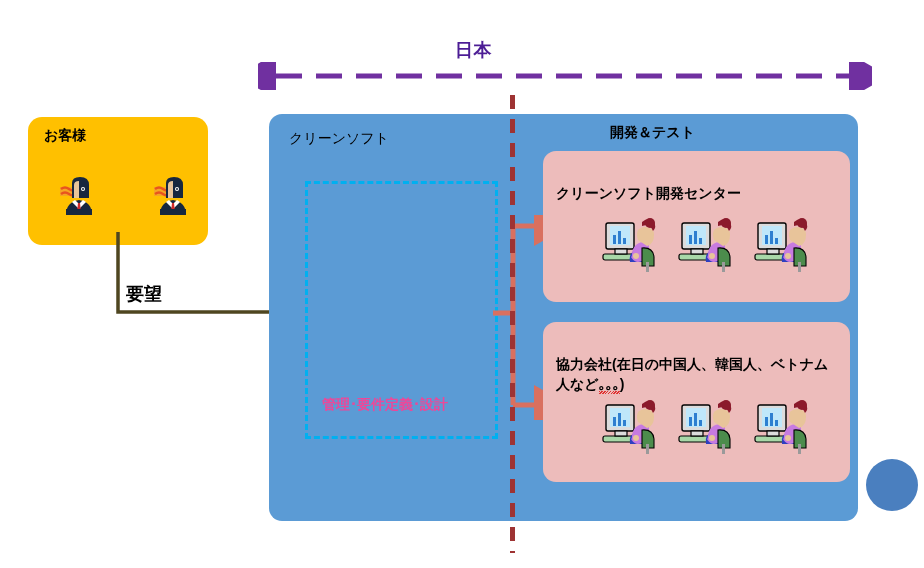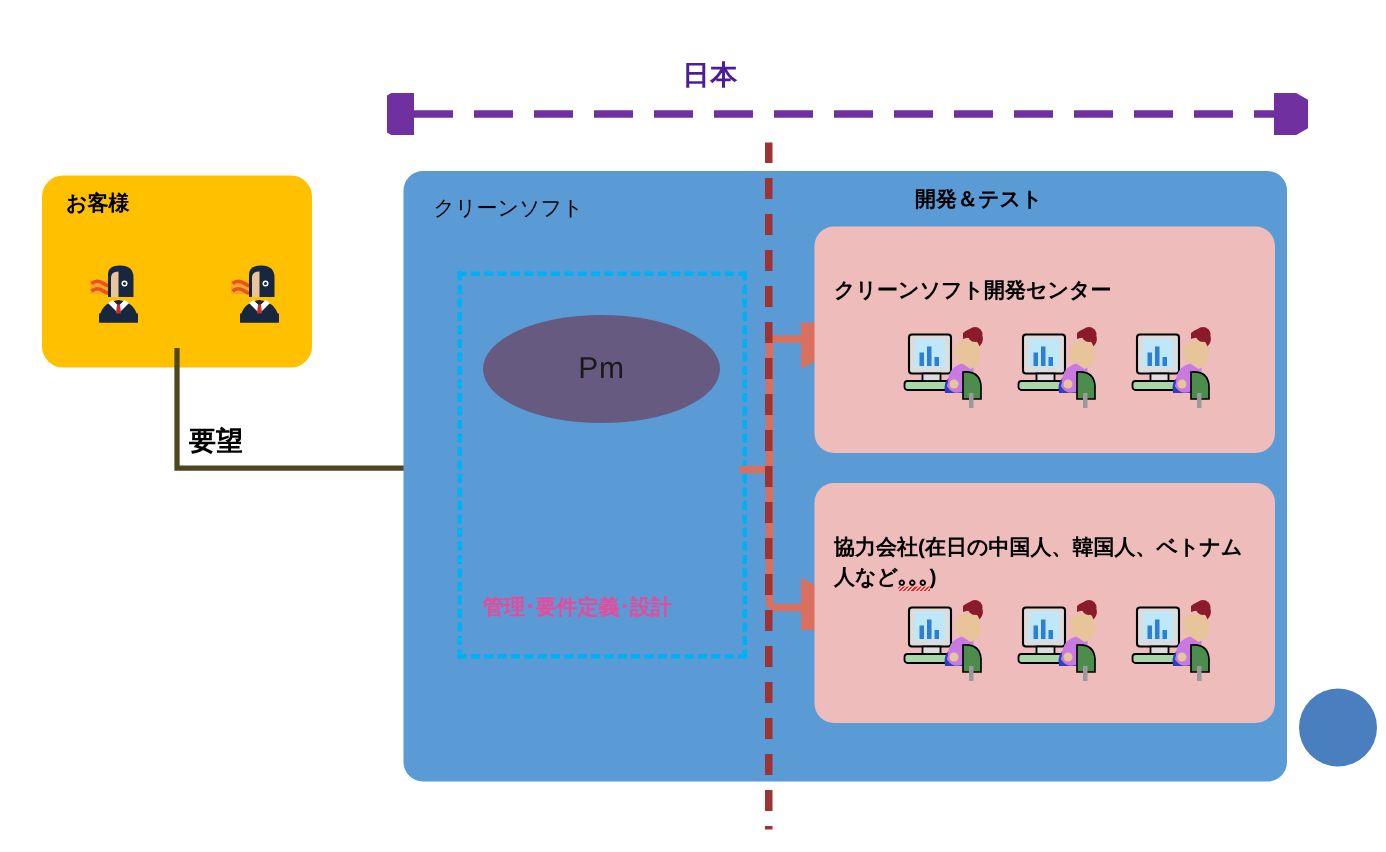--- a/index.html
+++ b/index.html
@@ -297,21 +297,20 @@
   </svg>
   <div id="request-label">要望</div>
 
   <div id="company-box">
     <div class="box-title">クリーンソフト</div>
   </div>
 
   <div id="devtest-title">開発＆テスト</div>
 
   <div id="pmse-box"></div>
-  <div id="role-pm" class="role-ellipse">Pm</div>
   <div id="pmse-caption">管理･要件定義･設計</div>
 
   <svg id="fork-connector" viewBox="0 0 60 205">
     <defs>
       <marker id="fork-head" markerWidth="8" markerHeight="8" refX="1" refY="4" orient="auto">
         <path d="M0,0 L7,4 L0,8 Z" fill="#D9705F"></path>
       </marker>
     </defs>
     <line x1="0" y1="98" x2="20" y2="98" stroke="#D9705F" stroke-width="5"></line>
     <line x1="20" y1="11" x2="20" y2="190" stroke="#D9705F" stroke-width="5"></line>

